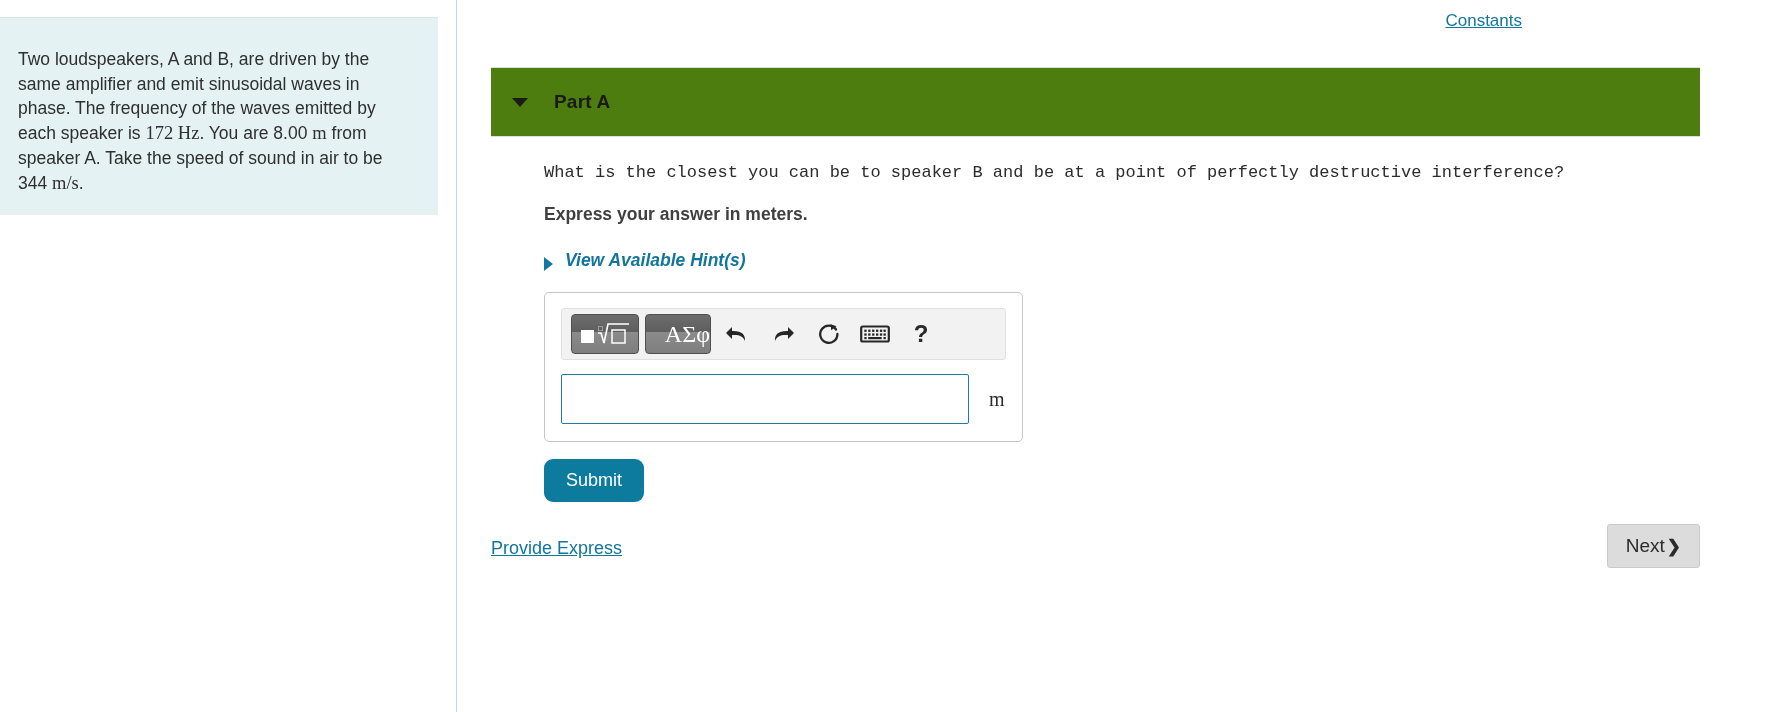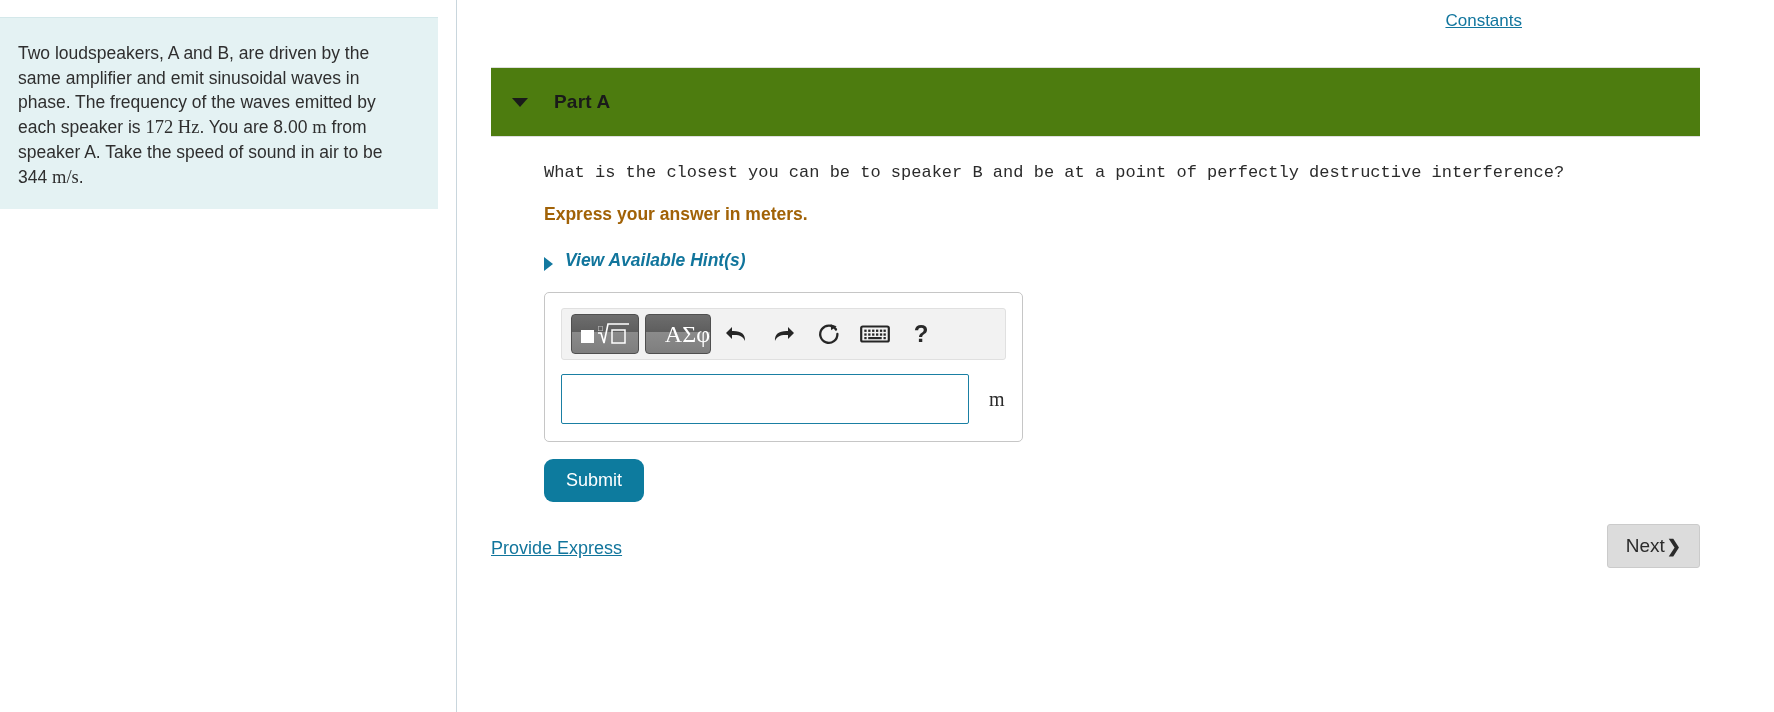--- a/index.html
+++ b/index.html
@@ -16,21 +16,21 @@
   .left-col {
     position: absolute; left: 0; top: 0;
     width: 457px; height: 712px;
     border-right: 1px solid #c9d6dd;
     background: #ffffff;
   }
   .problem-box {
     margin: 17px 18px 0 0;
     background: #e4f2f3;
     border-top: 1px solid #d4e8ea;
-    padding: 23px 22px 18px 18px;
+    padding: 29px 22px 18px 18px;
     color: #2f2f2f;
     font-size: 17.5px;
     line-height: 1.40;
   }
   .problem-box .mathunit {
     font-family: "Liberation Serif", serif;
     font-size: 18.5px;
   }
 
   
@@ -70,21 +70,21 @@
     letter-spacing: .2px;
   }
 
   .part-body { padding: 0 0 0 53px; }
   .question {
     font-size: 17px; color: #2b2b2b;
     margin-top: 26px;
     font-family: Liberation Mono, monospace;
   }
   .express {
-    font-size: 17.5px; font-weight: bold; color: #a16207;
+    font-size: 17.5px; font-weight: bold; color: #404040;
     margin-top: 22px;
   }
   .hints-row {
     margin-top: 25px; display: flex; align-items: flex-end; cursor: pointer; font-style: italic;
   }
   .caret-right {
     width: 0; height: 0;
     border-top: 7px solid transparent;
     border-bottom: 7px solid transparent;
     border-left: 9px solid #1379a0;

